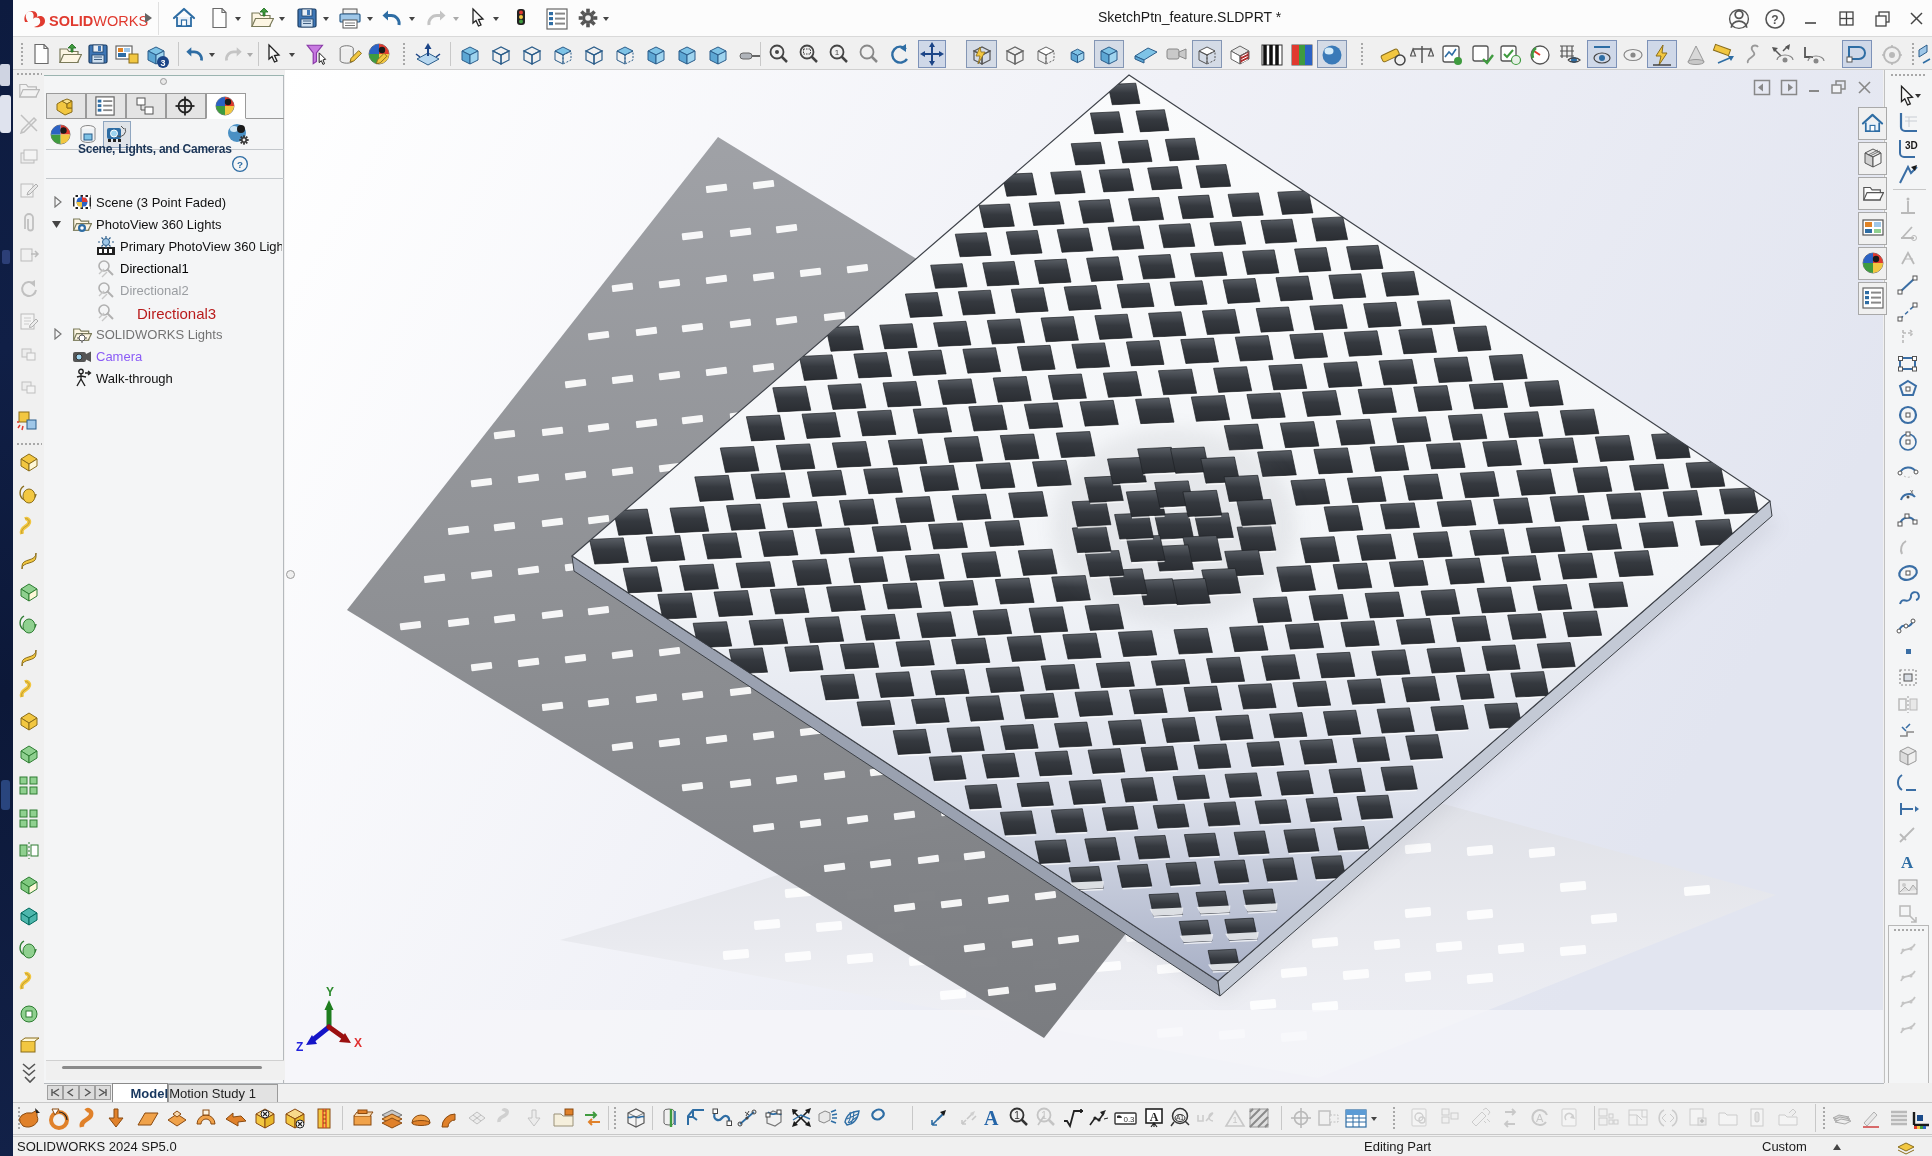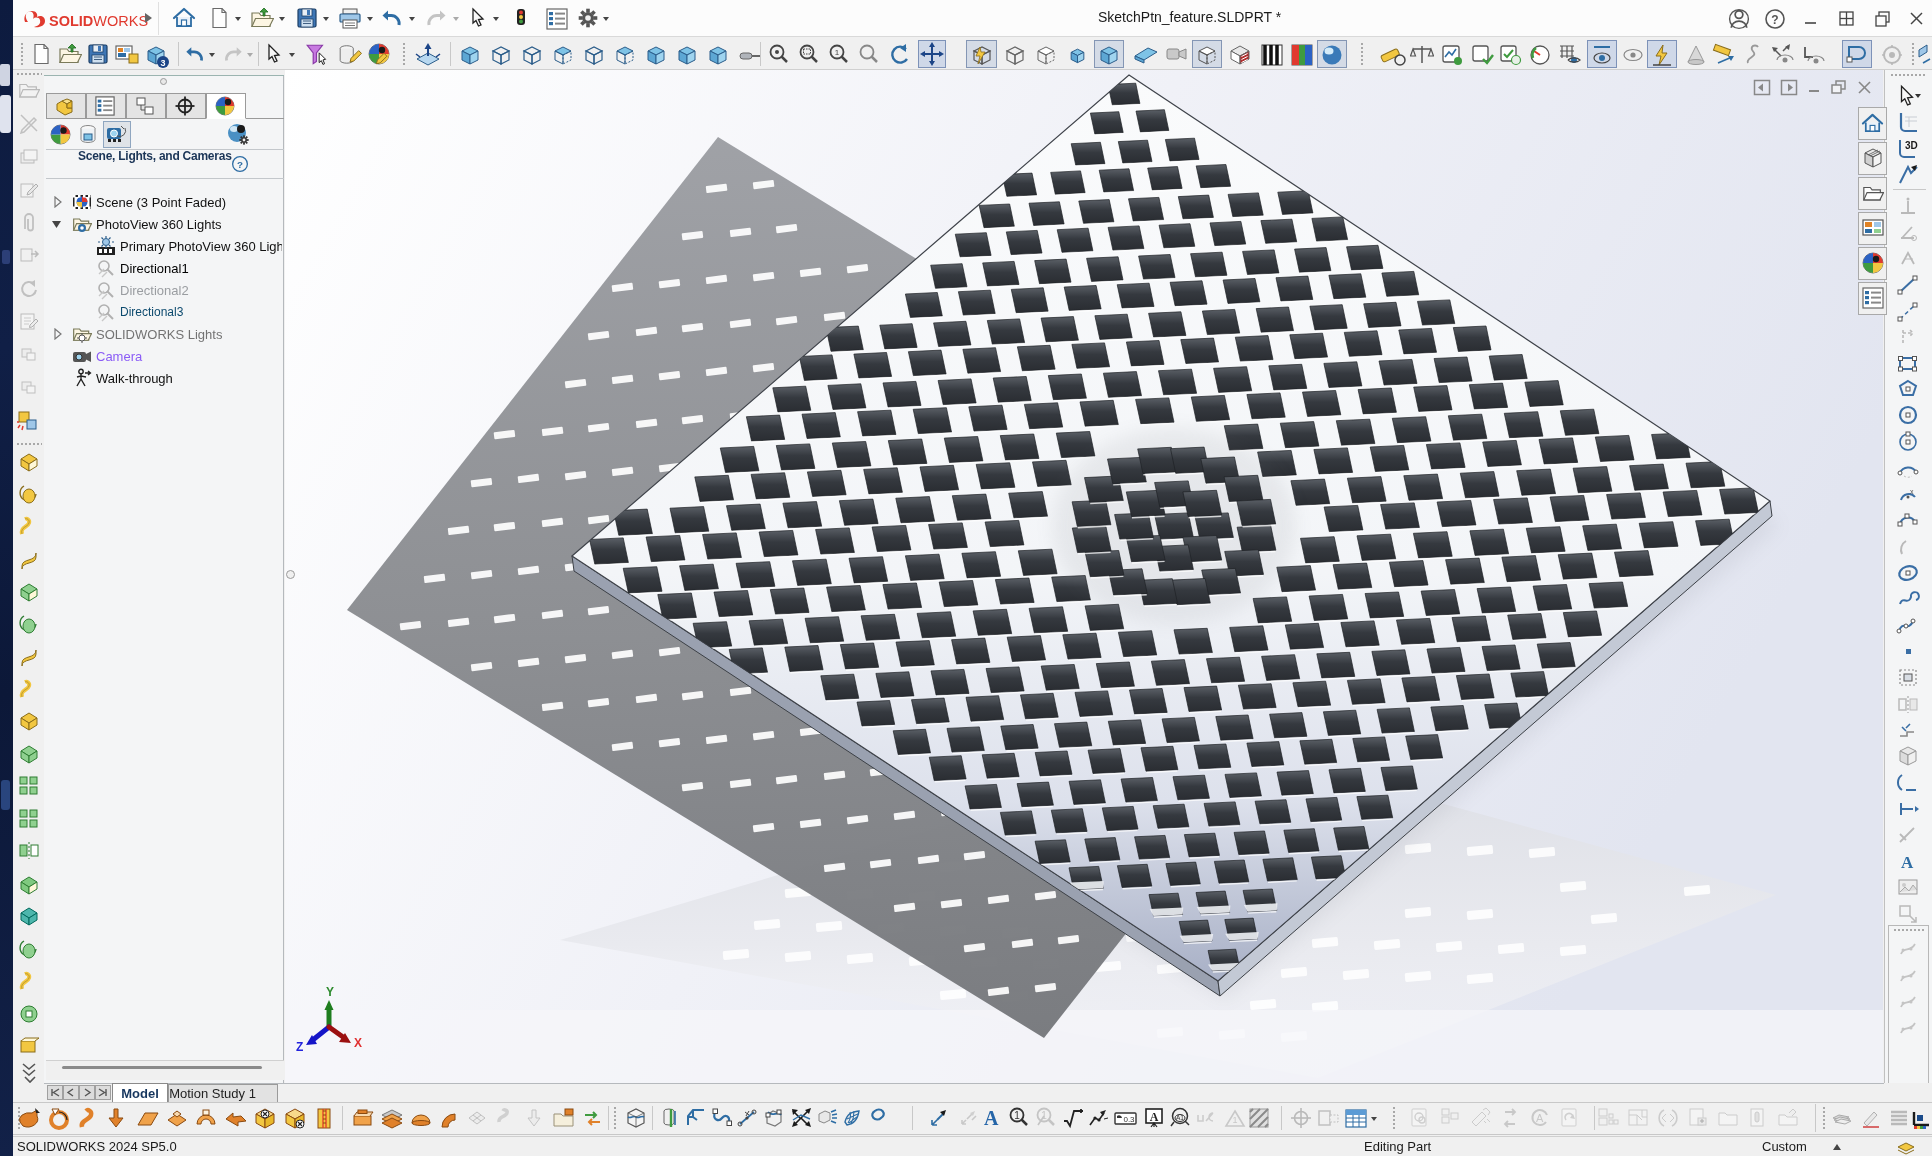--- a/index.html
+++ b/index.html
@@ -1664,21 +1664,21 @@
       <rect x="1.4483495705504472" y="6.751650429449553" width="1.8" height="1.8" fill="#333" transform="rotate(135 2.348349570550447 7.651650429449553)"></rect>
       <rect x="0.35" y="4.1000000000000005" width="1.8" height="1.8" fill="#333" transform="rotate(180 1.25 5.000000000000001)"></rect>
       <rect x="1.4483495705504463" y="1.4483495705504472" width="1.8" height="1.8" fill="#333" transform="rotate(225 2.3483495705504462 2.348349570550447)"></rect>
       <rect x="4.099999999999999" y="0.35" width="1.8" height="1.8" fill="#333" transform="rotate(270 4.999999999999999 1.25)"></rect>
       <rect x="6.751650429449552" y="1.4483495705504463" width="1.8" height="1.8" fill="#333" transform="rotate(315 7.651650429449552 2.3483495705504462)"></rect>
       <circle cx="5.0" cy="5.0" r="3.0" fill="#333"></circle>
       <circle cx="5.0" cy="5.0" r="1.4" fill="#f0f0f0"></circle>
     </g>
   </svg>
 <div class="abs" style="left:46px;top:149px;width:238px;height:1px;background:#c3c7cb"></div>
-<div class="abs" style="left:78px;top:149px;font-size:12px;font-weight:bold;color:#1b3557;letter-spacing:-0.25px">Scene, Lights, and Cameras</div>
+<div class="abs" style="left:78px;top:142px;font-size:12px;font-weight:bold;color:#1b3557;letter-spacing:-0.25px">Scene, Lights, and Cameras</div>
 <svg class="abs" style="left:231.0px;top:155.0px" width="18" height="18" viewBox="0 0 18 18">
     <circle cx="9.0" cy="9.0" r="7.363636363636364" fill="none" stroke="#2e6da4" stroke-width="1.3090909090909093"></circle>
     <text x="9.0" y="12.681818181818183" text-anchor="middle" font-size="9.818181818181818" font-weight="bold" fill="#2e6da4" font-family="Liberation Sans,sans-serif">?</text>
   </svg>
 <div class="abs" style="left:46px;top:178px;width:238px;height:1px;background:#c3c7cb"></div>
 <svg class="abs" style="left:53.0px;top:196.0px" width="10" height="12" viewBox="0 0 10 12">
     <polygon points="2,1 8,6 2,11" fill="none" stroke="#777" stroke-width="1.2"></polygon>
   </svg>
 <svg class="abs" style="left:72.0px;top:192.0px" width="20" height="20" viewBox="0 0 20 20">
     <rect x="1" y="3" width="18" height="14" fill="#222"></rect>
@@ -1725,21 +1725,21 @@
     <circle cx="8" cy="8" r="5" fill="none" stroke="#b0b0b0" stroke-width="1.6"></circle>
     <path d="M11,11 l6,6" stroke="#b0b0b0" stroke-width="2"></path>
     <path d="M3,16 l5,-5 M6,19 l5,-5" stroke="#c8c8c8" stroke-width="1.4"></path>
   </svg>
 <div class="abs" style="left:120px;top:283px;font-size:13px;color:#9a9da1;white-space:nowrap;width:162px;overflow:hidden">Directional2</div>
 <svg class="abs" style="left:96.0px;top:302.0px" width="20" height="20" viewBox="0 0 20 20">
     <circle cx="8" cy="8" r="5" fill="none" stroke="#b0b0b0" stroke-width="1.6"></circle>
     <path d="M11,11 l6,6" stroke="#b0b0b0" stroke-width="2"></path>
     <path d="M3,16 l5,-5 M6,19 l5,-5" stroke="#c8c8c8" stroke-width="1.4"></path>
   </svg>
-<div class="abs" style="left:120px;top:305px;font-size:12px;color:#0c4a6e;white-space:nowrap;width:162px;overflow:hidden">Directional3</div>
+<div class="abs" style="left:137px;top:305px;font-size:15px;color:#b91c1c;white-space:nowrap;width:162px;overflow:hidden">Directional3</div>
 <svg class="abs" style="left:53.0px;top:328.0px" width="10" height="12" viewBox="0 0 10 12">
     <polygon points="2,1 8,6 2,11" fill="none" stroke="#777" stroke-width="1.2"></polygon>
   </svg>
 <svg class="abs" style="left:72.0px;top:324.0px" width="20" height="20" viewBox="0 0 20 20">
     <path d="M1.6666666666666667,5.0 h5.833333333333334 l1.6666666666666667,2.0833333333333335 h7.5 v9.166666666666668 h-15.0 z" fill="#fdf6e3" stroke="#7a7a5a" stroke-width="1.2"></path>
     <path d="M1.6666666666666667,16.25 l2.916666666666667,-6.666666666666667 h15.0 l-3.3333333333333335,6.666666666666667 z" fill="#fdf6e3" stroke="#7a7a5a" stroke-width="1.2"></path>
     <circle cx="10" cy="14" r="3" fill="#fff" stroke="#555"></circle>
     <path d="M10,9 v2 M10,17 v2 M5,14 h2 M13,14 h2" stroke="#555" stroke-width="1"></path>
   </svg>
 <div class="abs" style="left:96px;top:327px;font-size:13px;color:#737373;white-space:nowrap;width:186px;overflow:hidden">SOLIDWORKS Lights</div>
@@ -2002,21 +2002,21 @@
   </svg>
 <div class="abs" style="left:79px;top:1085px;width:16px;height:15px;background:#dcdcdc;border:1px solid #a0a0a0"></div>
 <svg class="abs" style="left:80.0px;top:1087.0px" width="14" height="11" viewBox="0 0 14 11">
     <path d="M5,2 L10,5.5 L5,9" fill="none" stroke="#555" stroke-width="1.4"></path>
   </svg>
 <div class="abs" style="left:95px;top:1085px;width:16px;height:15px;background:#dcdcdc;border:1px solid #a0a0a0"></div>
 <svg class="abs" style="left:96.0px;top:1087.0px" width="14" height="11" viewBox="0 0 14 11">
     <path d="M10,2 v7 M3,2 l5.5,3.5 L3,9" fill="none" stroke="#555" stroke-width="1.4"></path>
   </svg>
 <div class="abs" style="left:112px;top:1083px;width:56px;height:19px;background:#fff;border:1px solid #8a8a8a;border-bottom:none"></div>
-<div class="abs" style="left:112px;top:1086px;width:56px;text-align:center;font-size:13px;font-weight:bold;color:#16365e">Model</div>
+<div class="abs" style="left:112px;top:1086px;width:56px;text-align:right;font-size:13px;font-weight:bold;color:#16365e">Model</div>
 <div class="abs" style="left:168px;top:1084px;width:110px;height:18px;background:#e2e2e2;border:1px solid #9a9a9a;border-bottom:none"></div>
 <div class="abs" style="left:168px;top:1086px;width:89px;text-align:center;font-size:13px;color:#222">Motion Study 1</div>
 <div class="abs" style="left:13px;top:1102px;width:1919px;height:33px;background:#f0f0f0;border-top:1px solid #c8c8c8;border-bottom:1px solid #c8c8c8"></div>
 <div class="dots" style="left:17px;top:1106px;width:4px;height:24px"></div>
 <svg class="abs" style="left:17.0px;top:1106.0px" width="26" height="26" viewBox="0 0 26 26">
     <path d="M3,16 a10,7 0 0 1 12,-9 l5,-3 v6 a10,8 0 0 1 -14,10 z" fill="#e0812a" stroke="#8a4a10"></path>
     <path d="M18,2 l5,5 l-4,0 z" fill="#222"></path>
   </svg>
 <svg class="abs" style="left:46.4px;top:1106.0px" width="26" height="26" viewBox="0 0 26 26">
     <circle cx="13" cy="14" r="8" fill="none" stroke="#e0812a" stroke-width="4"></circle>

